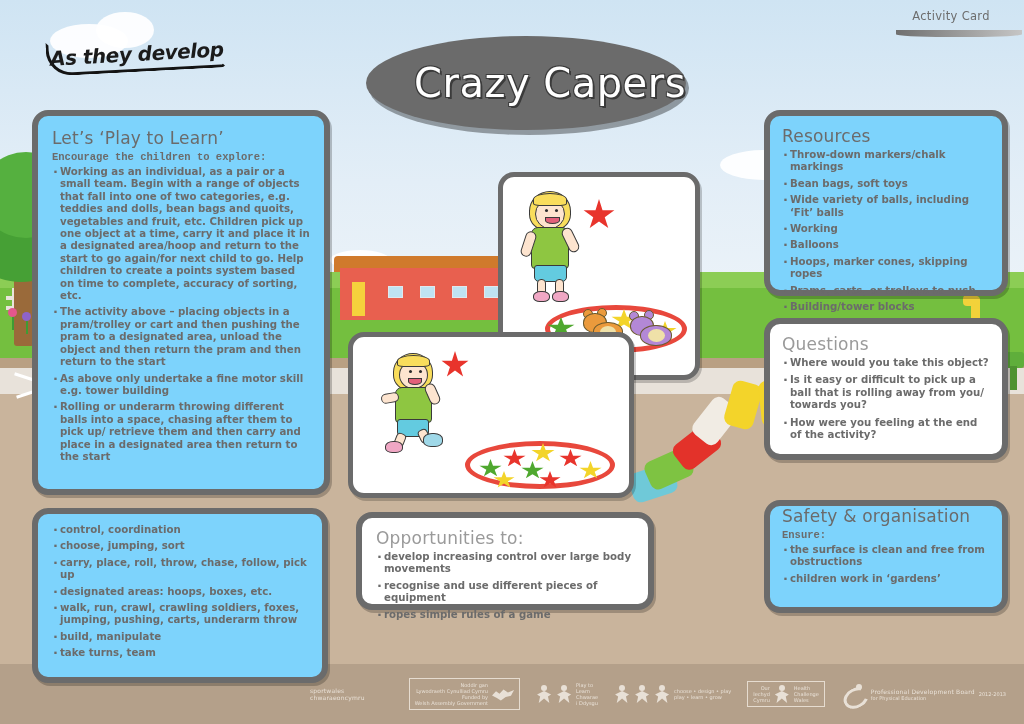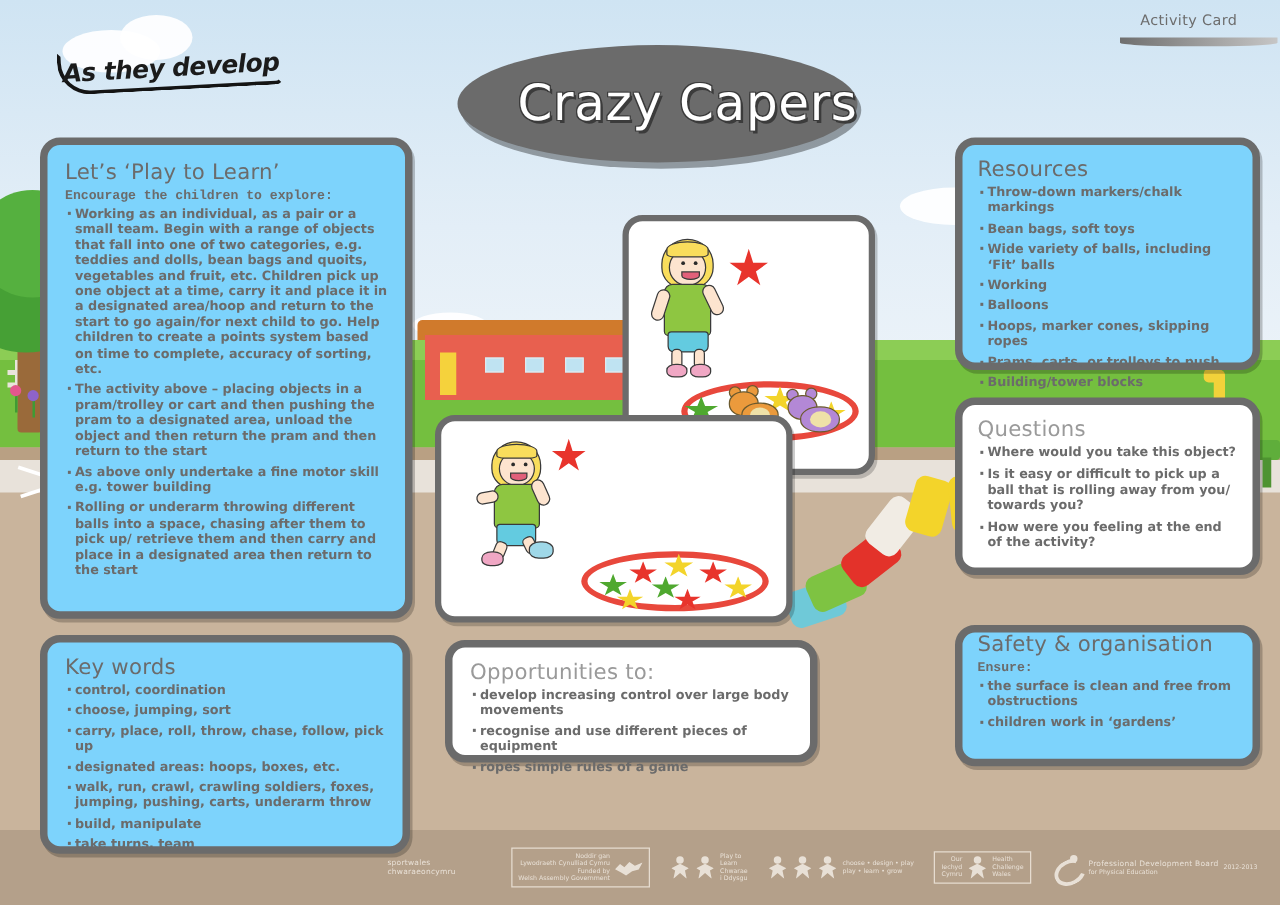--- a/index.html
+++ b/index.html
@@ -515,21 +515,20 @@
     <div class="p-sub">Encourage the children to explore:</div>
     <ul class="p-list">
       <li>Working as an individual, as a pair or a small team.  Begin with a range of objects that fall into one of two categories, e.g. teddies and dolls, bean bags and quoits, vegetables and fruit, etc. Children pick up one object at a time, carry it and place it in a designated area/hoop and return to the start to go again/for next child to go. Help children to create a points system based on time to complete, accuracy of sorting, etc.</li>
       <li>The activity above – placing objects in a pram/trolley or cart and then pushing the pram to a designated area, unload the object and then return the pram and then return to the start</li>
       <li>As above only undertake a fine motor skill e.g. tower building</li>
       <li>Rolling or underarm throwing different balls into a space, chasing after them to pick up/ retrieve them and then carry and place in a designated area then return to the start</li>
     </ul>
   </div>
 
   <div class="panel yellow" id="panel-keywords">
-    <div class="p-head">Key words</div>
     <ul class="p-list">
       <li>control, coordination</li>
       <li>choose, jumping, sort</li>
       <li>carry, place, roll, throw, chase, follow, pick up</li>
       <li>designated areas: hoops, boxes, etc.</li>
       <li>walk, run, crawl, crawling soldiers, foxes, jumping, pushing, carts, underarm throw</li>
       <li>build, manipulate</li>
       <li>take turns, team</li>
     </ul>
   </div>

